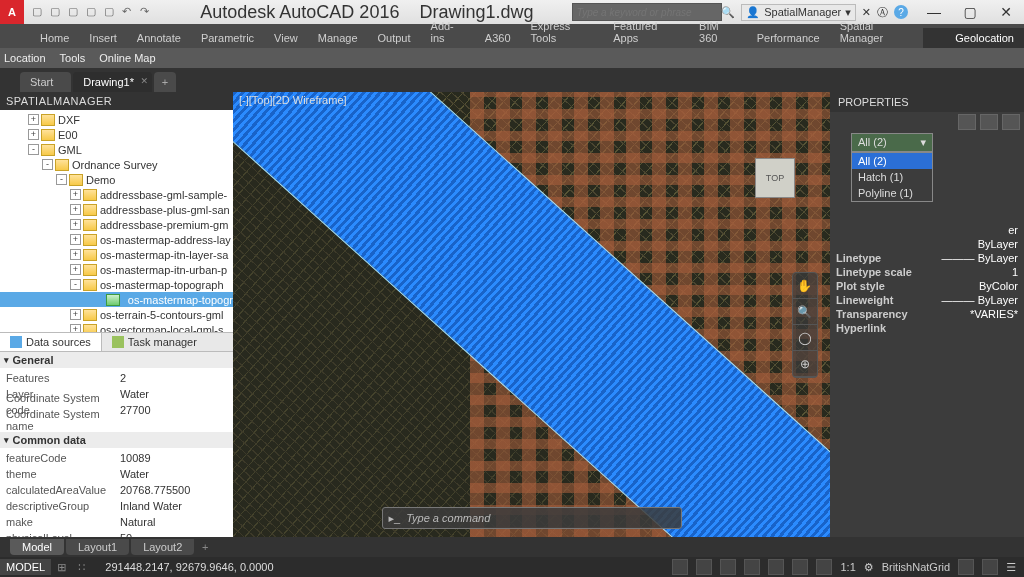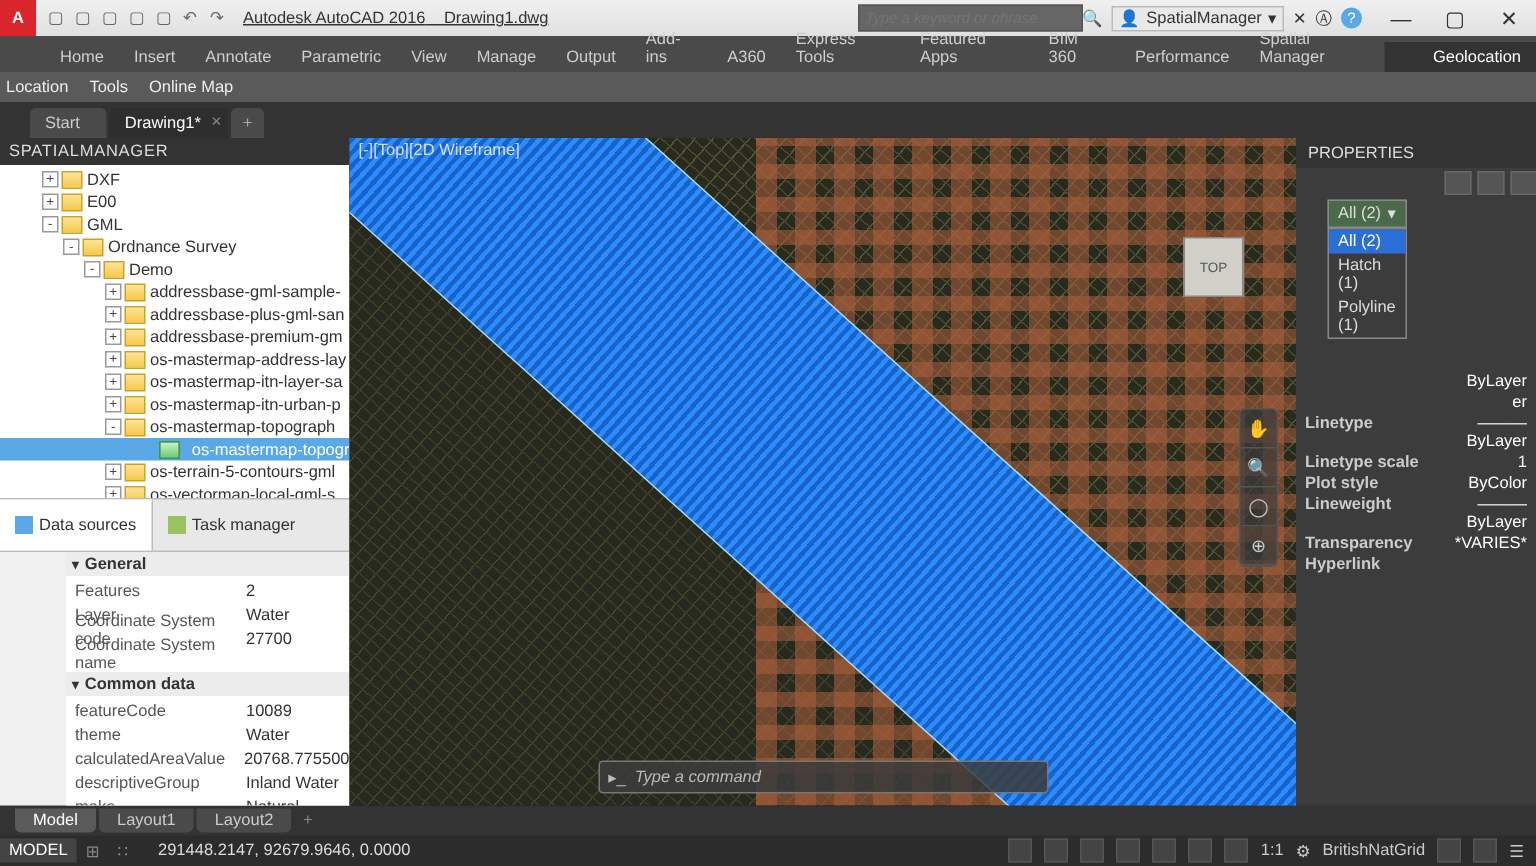--- a/index.html
+++ b/index.html
@@ -3,21 +3,21 @@
 <meta charset="utf-8">
 <style>
 * { margin: 0; padding: 0; box-sizing: border-box; font-family: "Segoe UI", Arial, sans-serif; }
 body { width: 1024px; height: 577px; overflow: hidden; background: #333; color: #ccc; font-size: 11px; }
 
 
 .titlebar { height: 24px; background: linear-gradient(#f0f0f0, #e0e0e0); display: flex; align-items: center; }
 .titlebar .logo { width: 24px; height: 24px; background: #d9262c; display: flex; align-items: center; justify-content: center; font-weight: bold; color: #fff; }
 .titlebar .qat { display: flex; gap: 4px; padding: 0 8px; }
 .titlebar .qat-icon { width: 14px; height: 14px; color: #666; }
-.titlebar .title { flex: 1; color: #333; font-size: 11px; text-decoration: underline; }
+.titlebar .title { flex: 1; text-align: center; color: #333; font-size: 18px; }
 .titlebar .title-file { color: #333; }
 .titlebar .search-box { width: 150px; height: 18px; background: #666; color: #ccc; border: 1px solid #555; padding: 0 4px; font-style: italic; font-size: 10px; }
 .titlebar .right-tools { display: flex; align-items: center; gap: 6px; margin-right: 8px; color: #333; }
 .titlebar .spm-label { display: flex; align-items: center; gap: 4px; background: #e8e8e8; border: 1px solid #bbb; padding: 1px 4px; }
 .titlebar .winbtn { width: 36px; height: 20px; display: flex; align-items: center; justify-content: center; color: #333; font-size: 14px; }
 
 
 .ribbon { height: 24px; background: #4a4a4a; display: flex; align-items: flex-end; padding-left: 30px; }
 .ribbon .tab { padding: 4px 10px; color: #cfcfcf; font-size: 11px; }
 .ribbon .tab.active { background: #333; color: #fff; padding-left: 32px; }
@@ -42,26 +42,26 @@
 .tree-row { display: flex; align-items: center; height: 15px; white-space: nowrap; }
 .tree-row .sp { display: inline-block; }
 .tree-row .exp { width: 11px; height: 11px; border: 1px solid #999; font-size: 9px; line-height: 9px; text-align: center; margin-right: 2px; color: #444; }
 .tree-row .noexp { width: 13px; }
 .tree-row .ico { width: 14px; height: 12px; margin-right: 3px; }
 .ico-folder { background: linear-gradient(#ffe29a, #f7c948); border: 1px solid #c9a227; }
 .ico-folder-open { background: linear-gradient(#ffe29a, #f7c948); border: 1px solid #c9a227; }
 .ico-file { background: linear-gradient(#ccf0cc, #6ecb6e); border: 1px solid #3e9a3e; }
 .tree-row.sel { background: #5aa9e6; color: #fff; justify-content: space-between; }
 
-.panel-tabs { height: 36px; display: flex; border-top: 1px solid #bbb; border-bottom: 1px solid #bbb; background: #e8e8e8; }
+.panel-tabs { height: 20px; display: flex; border-top: 1px solid #bbb; border-bottom: 1px solid #bbb; background: #e8e8e8; }
 .panel-tabs .ptab { padding: 3px 10px; font-size: 11px; display: flex; align-items: center; gap: 4px; }
 .panel-tabs .ptab.active { background: #fff; border-right: 1px solid #bbb; }
 .panel-tabs .ptab .ico-mini { width: 12px; height: 12px; }
 
-.propgrid { flex: 1; background: #fff; overflow: hidden; font-size: 11px; margin-left: 44px; }
+.propgrid { flex: 1; background: #fff; overflow: hidden; font-size: 11px; }
 .propgrid .section { background: #ececec; font-weight: bold; padding: 2px 4px; display: flex; align-items: center; }
 .propgrid .section::before { content: "▾"; margin-right: 4px; font-size: 9px; }
 .propgrid .prow { display: flex; height: 16px; align-items: flex-end; }
 .propgrid .pkey { width: 120px; padding-left: 6px; color: #555; }
 .propgrid .pval { flex: 1; color: #333; }
 
 
 .canvas { flex: 1; position: relative; background: #1a1a1a; overflow: hidden; }
 .canvas .viewlabel { position: absolute; top: 2px; left: 6px; color: #ddd; font-size: 11px; z-index: 5; }
 .map-bg { position: absolute; inset: 0; background:
@@ -81,21 +81,21 @@
     repeating-linear-gradient(90deg, rgba(170,95,60,0.55) 0 14px, transparent 14px 26px);
 }
 .viewcube { position: absolute; top: 56px; right: 20px; width: 70px; height: 70px; }
 .viewcube .cube { width: 40px; height: 40px; margin: 10px auto; background: #d0d0c8; border: 1px solid #888; display: flex; align-items: center; justify-content: center; font-size: 9px; color: #555; }
 .navbar-bottom { position: absolute; right: 12px; top: 180px; width: 26px; background: rgba(60,60,60,0.7); border: 1px solid #555; border-radius: 4px; }
 .navbar-bottom div { height: 26px; border-bottom: 1px solid #555; display: flex; align-items: center; justify-content: center; color: #ccc; font-size: 12px; }
 .cmdline { position: absolute; bottom: 8px; left: 50%; transform: translateX(-50%); width: 300px; height: 22px; background: rgba(60,60,60,0.85); border: 1px solid #777; border-radius: 3px; display: flex; align-items: center; padding: 0 6px; color: #bbb; font-style: italic; font-size: 11px; }
 .cmdline .chev { margin-right: 6px; font-style: normal; }
 
 
-.rightpanel { width: 160px; background: #3c3c3c; color: #ddd; font-size: 11px; display: flex; flex-direction: column; }
+.rightpanel { width: 194px; background: #3c3c3c; color: #ddd; font-size: 11px; display: flex; flex-direction: column; }
 .rightpanel .hdr { background: #333; padding: 4px 8px; }
 .rightpanel .sel-dd { margin: 21px; position: relative; }
 .rightpanel .sel-dd .current { background: #4a6a4a; border: 1px solid #888; padding: 2px 6px; display: flex; justify-content: space-between; }
 .rightpanel .sel-dd .dropdown { border: 1px solid #888; }
 .rightpanel .sel-dd .dropdown .opt { padding: 2px 6px; }
 .rightpanel .sel-dd .dropdown .opt.hl { background: #2b6fd6; color: #fff; }
 .rightpanel .tool-row { display: flex; gap: 4px; padding: 2px 4px; justify-content: flex-end; }
 .rightpanel .tool-row .t { width: 18px; height: 16px; background: #555; border: 1px solid #666; }
 .rightpanel .prow { display: flex; padding: 1px 6px; }
 .rightpanel .pkey { width: 92px; color: #ccc; font-weight: bold; }
@@ -368,25 +368,25 @@
       </div>
       <div class="tool-row">
         <div class="t"></div>
         <div class="t"></div>
         <div class="t"></div>
       </div>
     </div>
     <div id="rprops">
         <div class="prow">
           <div class="pkey"></div>
+          <div class="pval">er</div>
+        </div>
+        <div class="prow">
+          <div class="pkey"></div>
           <div class="pval">ByLayer</div>
-        </div>
-        <div class="prow">
-          <div class="pkey"></div>
-          <div class="pval">er</div>
         </div>
         <div class="prow">
           <div class="pkey">Linetype</div>
           <div class="pval">――― ByLayer</div>
         </div>
         <div class="prow">
           <div class="pkey">Linetype scale</div>
           <div class="pval">1</div>
         </div>
         <div class="prow">

